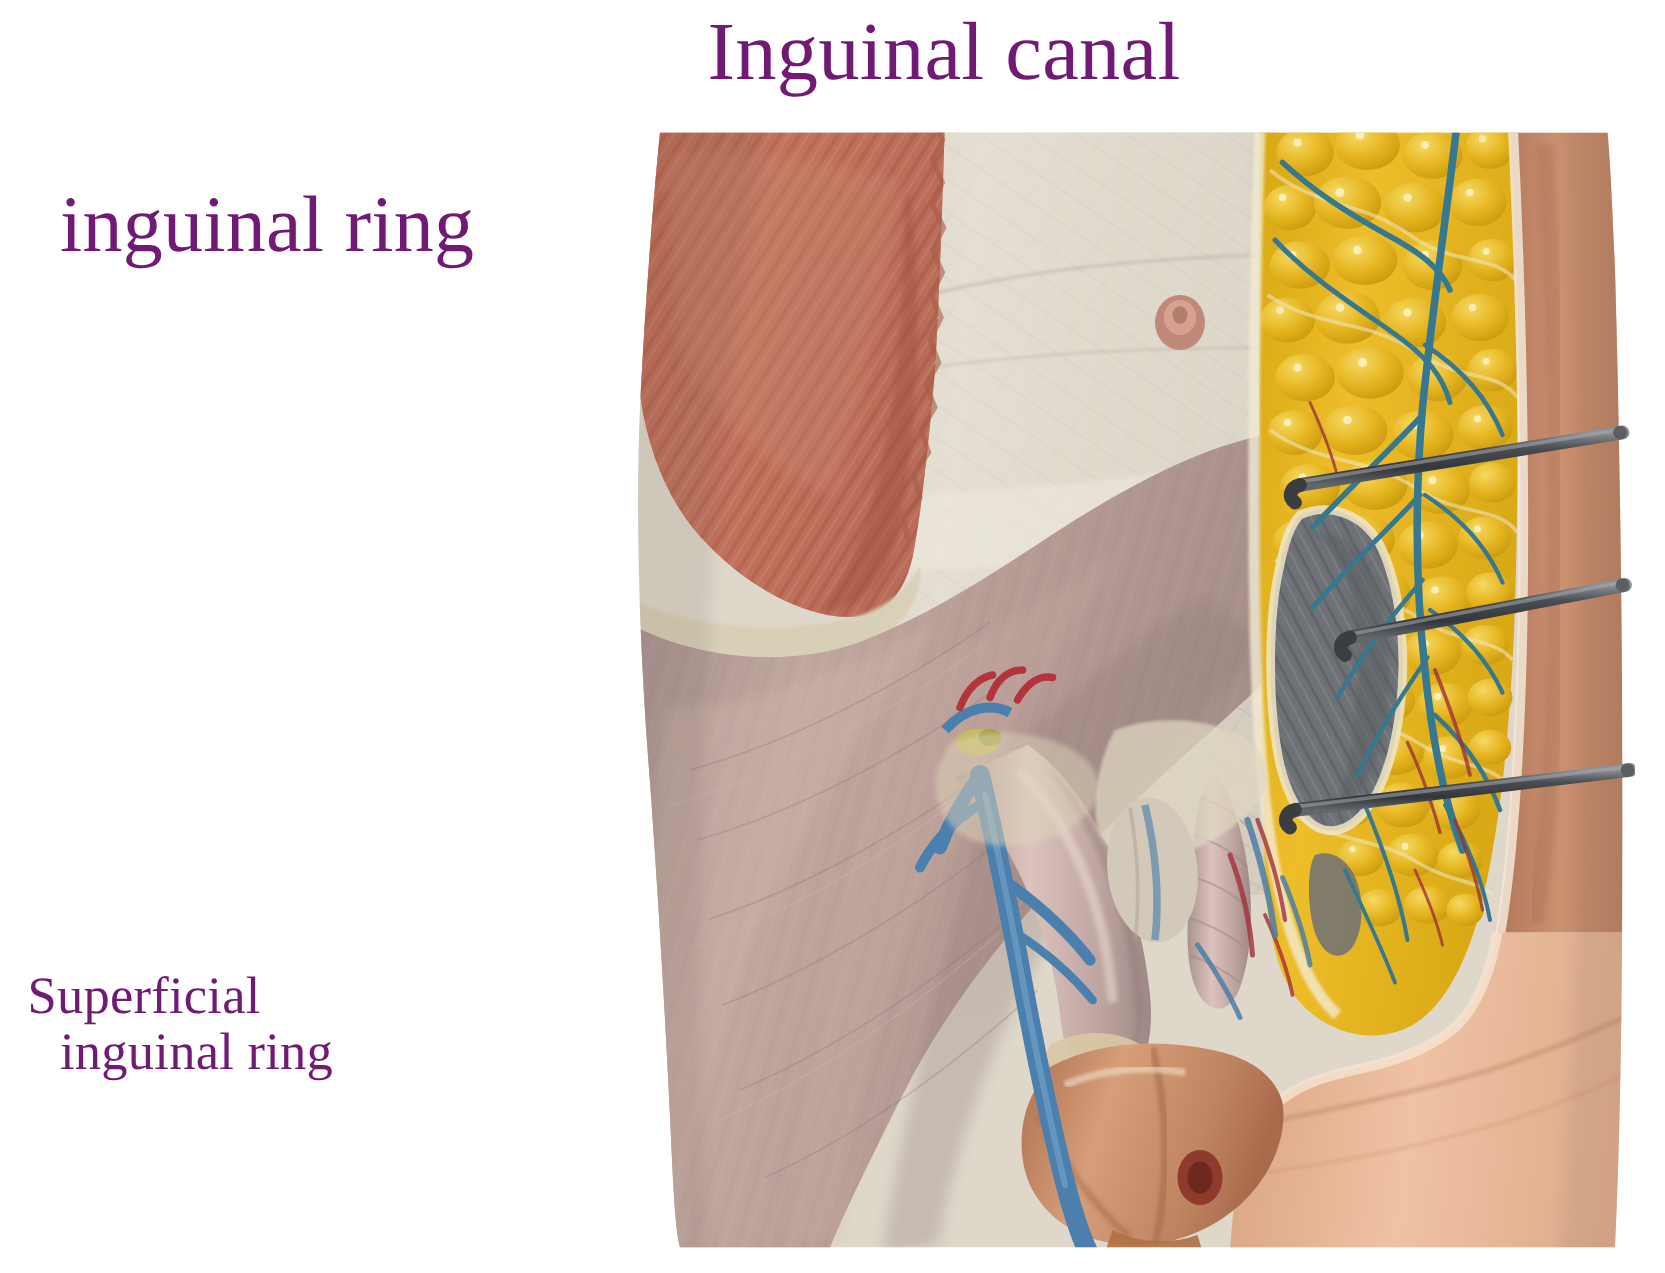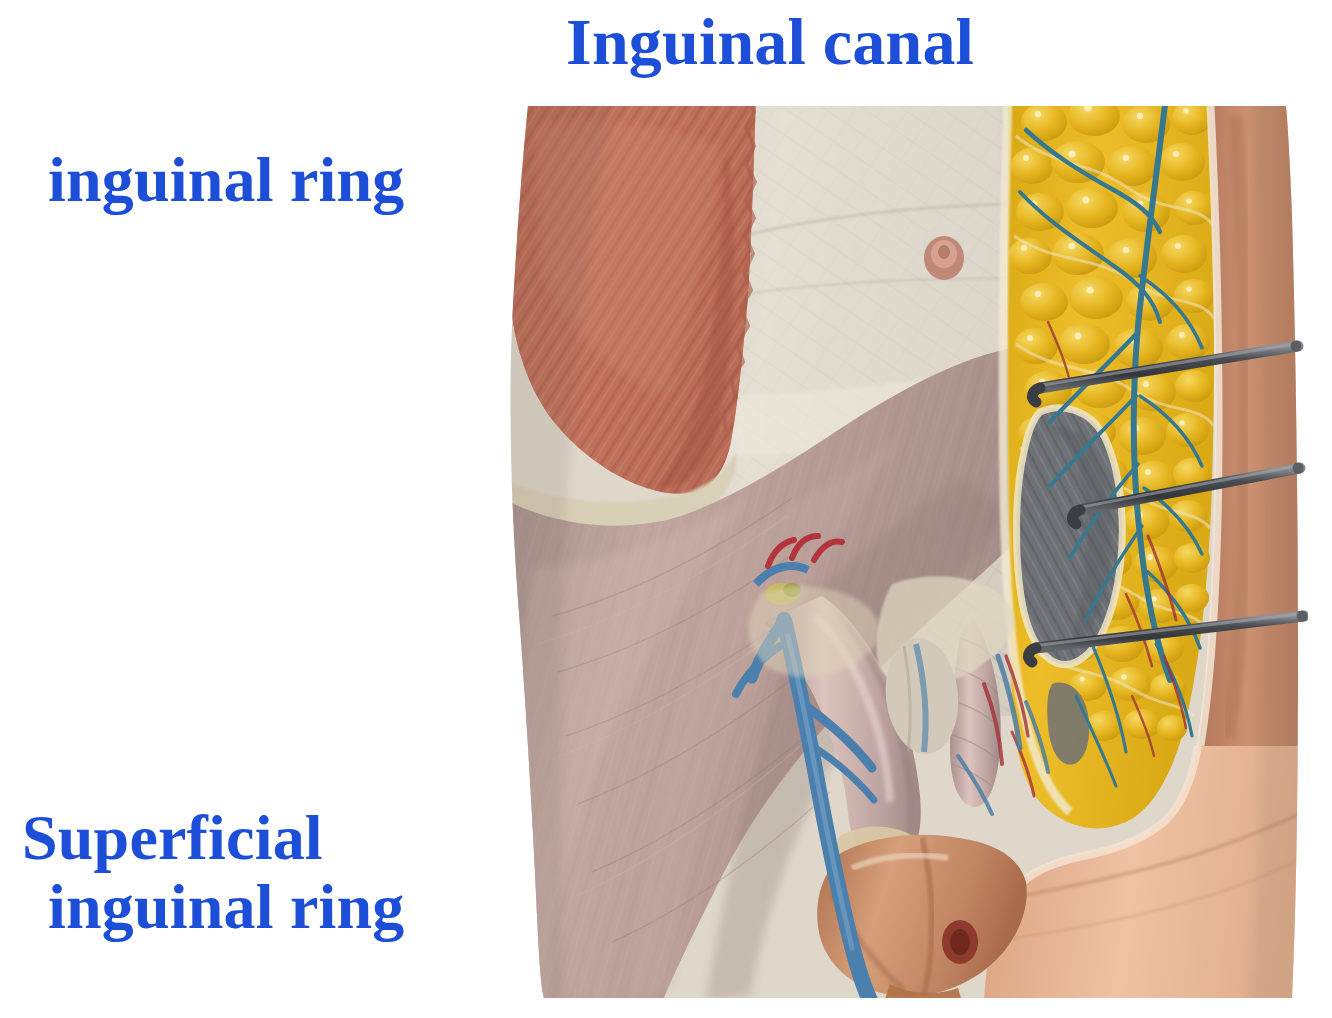--- a/index.html
+++ b/index.html
@@ -18,44 +18,43 @@
   #figure-root {
     position: absolute;
     left: 0; top: 0;
     width: 1332px;
     height: 1018px;
   }
 
   
   .anno {
     position: absolute;
-    color: #1d4ed8;
+    color: #701a75;
     font-family: "Liberation Serif", "DejaVu Serif", serif;
-    font-weight: 700;
+    font-weight: 400;
     line-height: 1.08;
     white-space: pre;
     letter-spacing: 0.2px;
   }
   #label-inguinal-canal {
     left: 566px;
     top: 6px;
     font-size: 66px;
   }
   #label-deep-ring {
     left: 22px;
     top: 145px;
     font-size: 64px;
   }
   #label-deep-ring .ln2 { display: block; padding-left: 26px; }
 
   #label-superficial-ring {
     left: 22px;
     top: 775px;
-    font-size: 64px;
-    margin-top: 28px;
+    font-size: 42px;
   }
   #label-superficial-ring .ln2 { display: block; padding-left: 26px; }
 
   
   #illustration {
     position: absolute;
     left: 492px;
     top: 96px;
     width: 816px;
     height: 912px;

